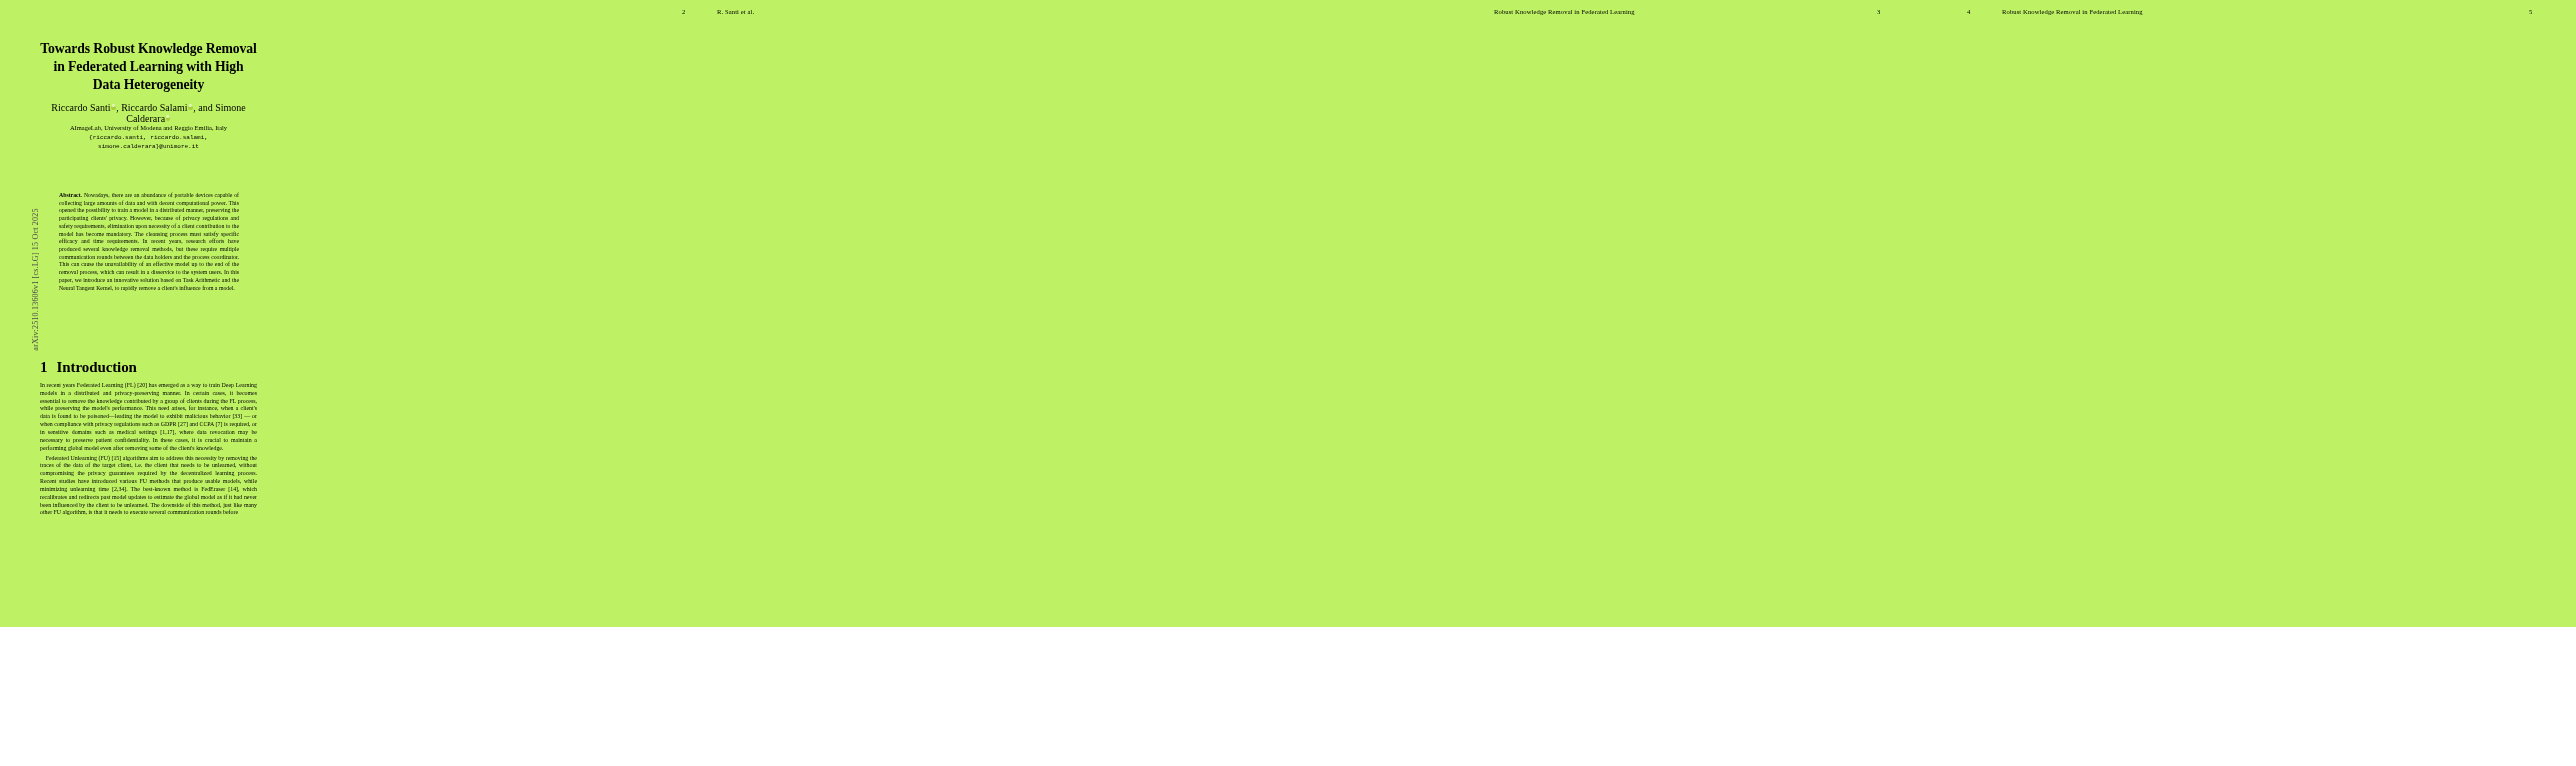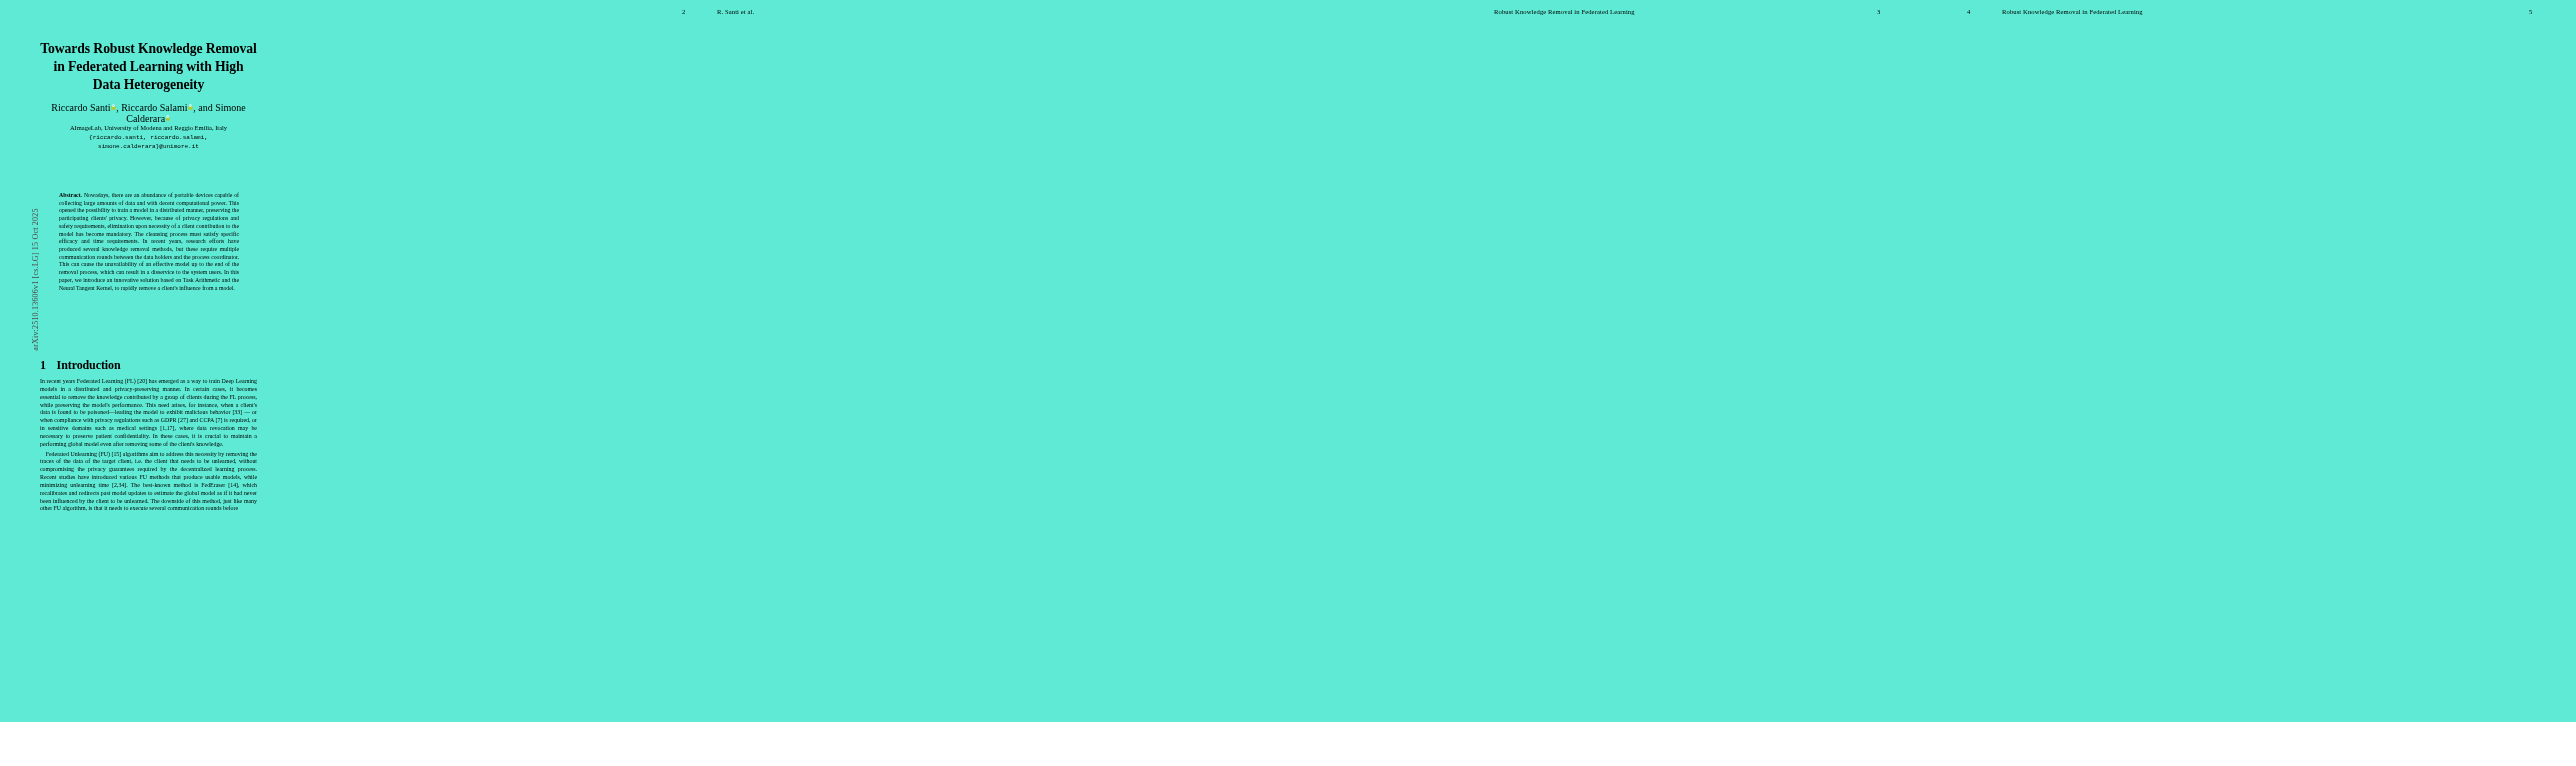--- a/index.html
+++ b/index.html
@@ -1,20 +1,20 @@
 <!DOCTYPE html>
 <html style="font-size:10.2px"><head>
 <meta charset="utf-8">
 <title>Towards Robust Knowledge Removal in Federated Learning with High Data Heterogeneity</title>
 <style>
   html,body{margin:0;padding:0;background:#ffffff;}
   body{width:2576px;height:766px;overflow:hidden;font-family:"Liberation Serif",serif;color:#000;}
   .sheet{position:relative;width:2576px;height:766px;background:#fff;}
 
-  .page{position:absolute;top:0;height:722px;background:#5eead4;overflow:hidden;padding-left:39px;}
+  .page{position:absolute;top:0;height:627px;background:#bef264;overflow:hidden;padding-left:39px;}
   .p1{left:0;width:642px;}
   .p2{left:642px;width:642px;}
   .p3{left:1283px;width:644px;}
   .p4{left:1927px;width:649px;}
 
   
   .rh{position:absolute;top:8.3px;font-size:6.6px;letter-spacing:0.1px;white-space:nowrap;}
   .rh-num{position:absolute;top:8.3px;font-size:6.6px;}
 
   
@@ -25,21 +25,21 @@
          vertical-align:0.6px;margin:0 0.6px;position:relative;}
   .orcid::after{content:"iD";position:absolute;left:0;right:0;top:-1px;font-size:2.7px;
          color:#fff;text-align:center;font-family:"Liberation Sans",sans-serif;font-weight:700;}
   .affil{position:absolute;left:40px;top:123px;width:217px;text-align:center;font-size:6.5px;line-height:1.5;}
   .email{font-family:"Liberation Mono",monospace;font-size:6px;}
 
   .abs{position:absolute;left:59px;top:192px;width:180px;font-size:5.8px;line-height:1.333;
        text-align:justify;hyphens:auto;}
   .abs b{font-weight:700;}
 
-  .h1{font-size:12px;font-weight:700;margin:9.6px 0 4.5px 0;letter-spacing:-0.1px;}
+  .h1{font-size:15px;font-weight:700;margin:9.6px 0 4.5px 0;letter-spacing:-0.1px;}
   .h1 .n{display:inline-block;min-width:16.6px;}
 
   .col{position:absolute;font-size:5.9px;line-height:1.327;text-align:justify;hyphens:auto;}
   .col p{margin:0 0 2.2px 0;text-indent:0;}
   .col p.ind{text-indent:5.7px;}
 
   .p1body{left:40px;top:348px;width:217px;}
 
   
   .arxiv{position:absolute;left:-61px;top:275px;width:192px;transform:rotate(-90deg);

